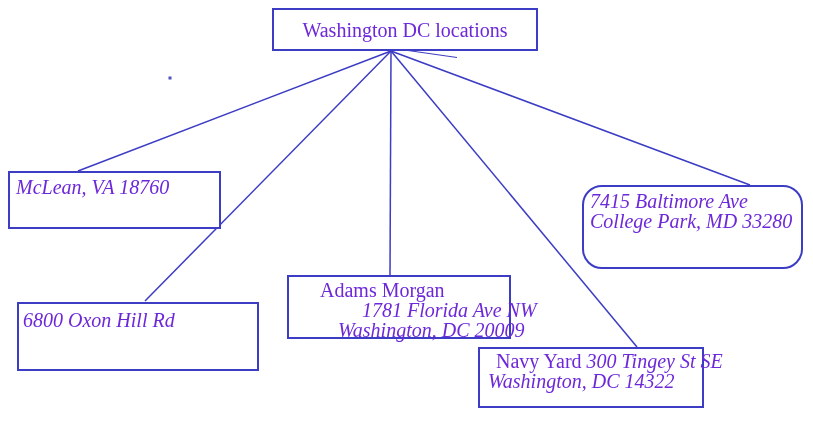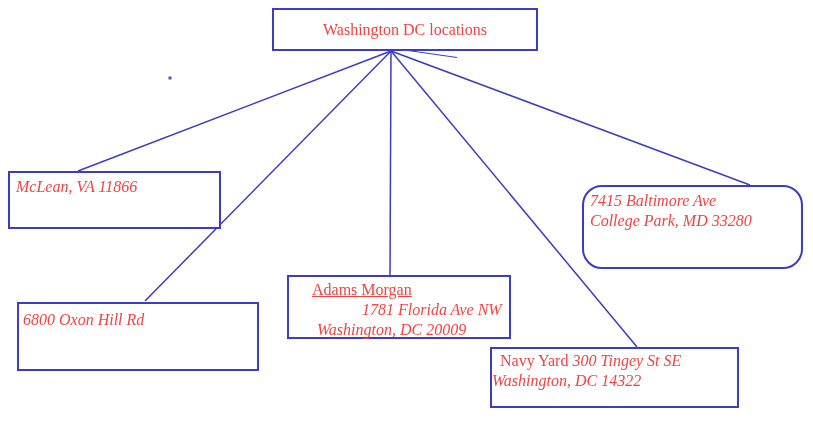--- a/index.html
+++ b/index.html
@@ -2,22 +2,22 @@
 <html><head>
 <meta charset="utf-8">
 <style>
   html, body { margin: 0; padding: 0; background: #ffffff; }
   .canvas {
     position: relative;
     width: 813px;
     height: 440px;
     background: #ffffff;
     font-family: "Liberation Serif", serif;
-    font-size: 16px;
-    color: #ef4444;
+    font-size: 20px;
+    color: #6d28d9;
     overflow: hidden;
   }
   .connectors {
     position: absolute;
     left: 0; top: 0;
     width: 813px; height: 440px;
   }
   .connectors line { stroke: #3c3cc4; stroke-width: 1.5; }
   .connectors line.thin { stroke-width: 1; }
   .node {
@@ -29,24 +29,24 @@
   }
   .node .ln { display: block; white-space: nowrap; }
   .it { font-style: italic; }
   .node-root {
     left: 272px; top: 8px; width: 266px; height: 43px;
     display: flex; align-items: center; justify-content: center;
   }
   .node-tysons    { left: 8px;   top: 171px; width: 213px; height: 58px; padding: 4px 6px; }
   .node-oxon      { left: 17px;  top: 302px; width: 242px; height: 69px; padding: 6px 4px; }
   .node-adams     { left: 287px; top: 275px; width: 224px; height: 64px; padding: 3px 0; }
-  .node-adams .ln-title { margin-left: 23px; text-decoration: underline; }
+  .node-adams .ln-title { margin-left: 31px; }
   .node-adams .ln-a1    { margin-left: 73px; }
-  .node-adams .ln-a2    { margin-left: 28px; }
-  .node-navy      { left: 490px; top: 347px; width: 249px; height: 61px; padding: 2px 0; }
+  .node-adams .ln-a2    { margin-left: 49px; }
+  .node-navy      { left: 478px; top: 347px; width: 226px; height: 61px; padding: 2px 8px; }
   .node-navy .ln-first { text-indent: 8px; }
   .node-baltimore { left: 582px; top: 185px; width: 221px; height: 84px; padding: 4px 6px; border-radius: 20px; }
 </style>
 </head>
 <body>
 
 <div class="canvas">
 
   <svg class="connectors" viewBox="0 0 813 440" xmlns="http://www.w3.org/2000/svg">
     <line x1="391" y1="51" x2="78" y2="171"></line>
@@ -56,21 +56,21 @@
     <line x1="391" y1="51" x2="750" y2="185"></line>
     <line class="thin" x1="408" y1="50.5" x2="457" y2="57.5"></line>
     <rect x="168.5" y="76.5" width="3" height="3" fill="#5050c0"></rect>
   </svg>
 
   <div class="node node-root">
     <span>Washington DC locations</span>
   </div>
 
   <div class="node node-tysons">
-    <span class="ln it">McLean, VA 11866</span>
+    <span class="ln it">McLean, VA 18760</span>
   </div>
 
   <div class="node node-oxon">
     <span class="ln it">6800 Oxon Hill Rd</span>
   </div>
 
   <div class="node node-adams">
     <span class="ln ln-title">Adams Morgan</span>
     <span class="ln it ln-a1">1781 Florida Ave NW</span>
     <span class="ln it ln-a2">Washington, DC 20009</span>

